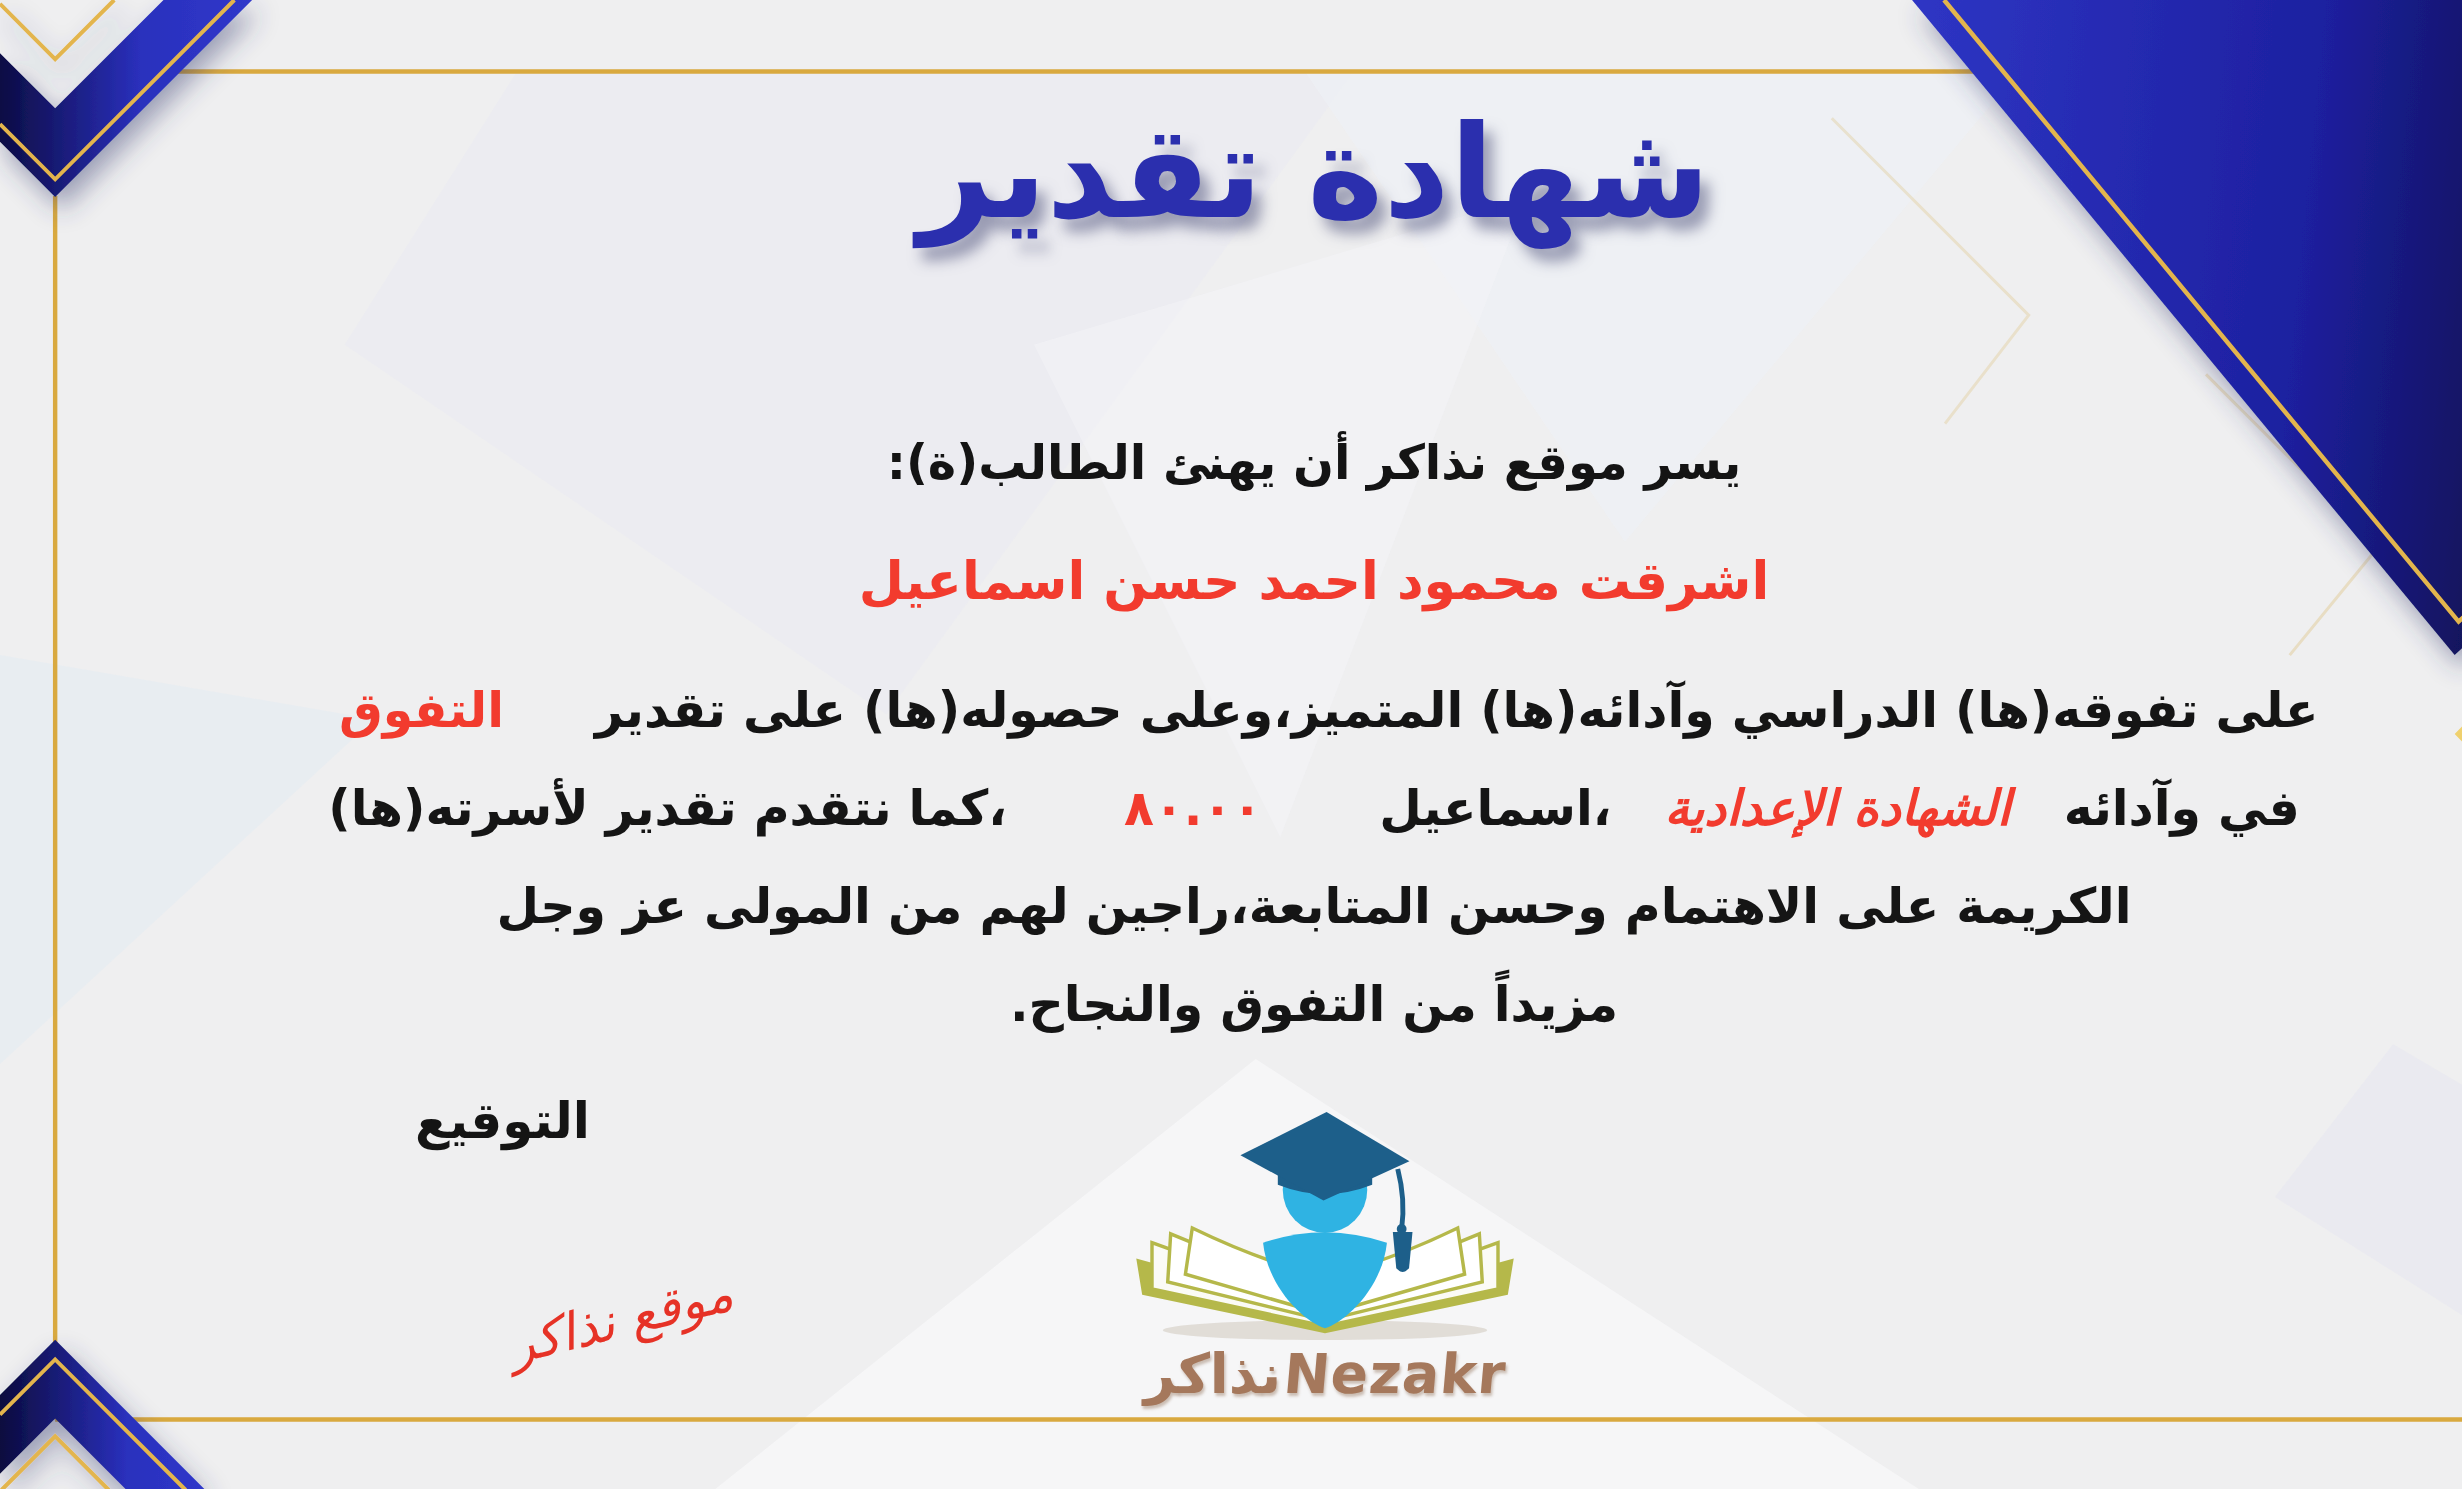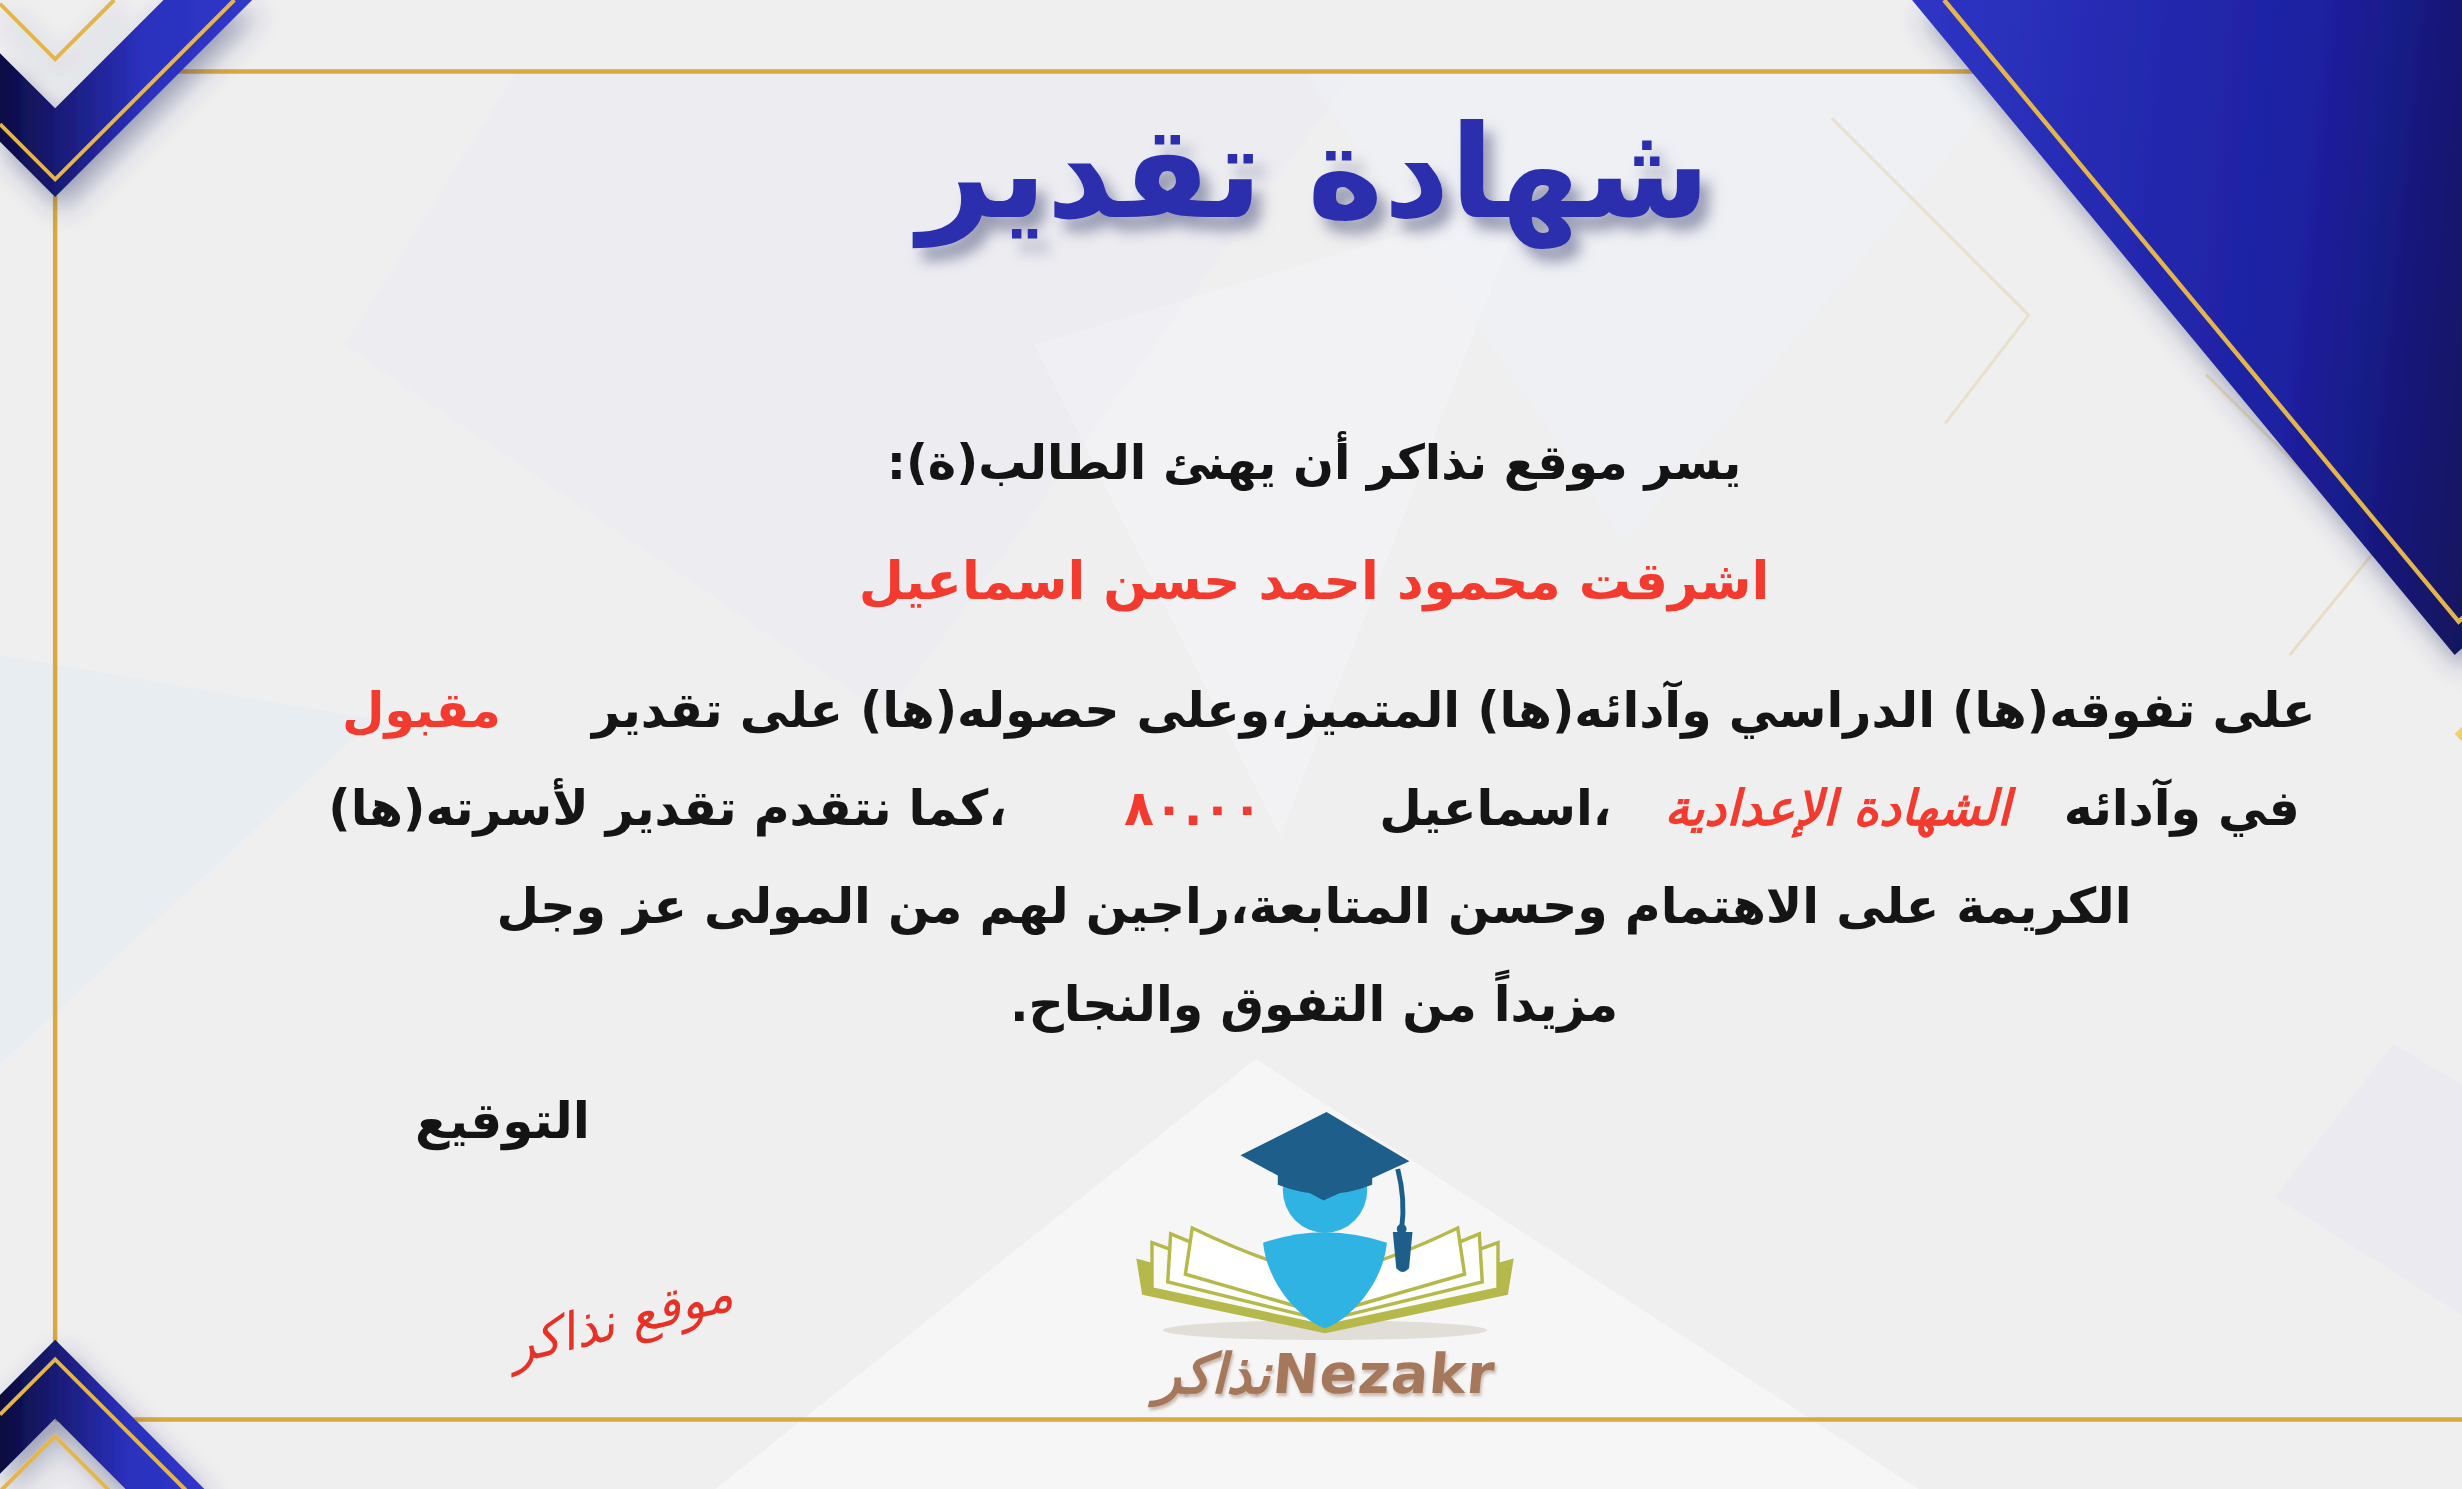--- a/index.html
+++ b/index.html
@@ -52,21 +52,21 @@
   }
 
   .logo-icon{left:1079px;top:1111px;width:492px;height:231px;}
   .logo-text{
     left:1079px;top:1334px;width:492px;height:79px;
     display:flex;align-items:center;justify-content:center;gap:3px;
     color:#a5785c;font-weight:bold;
     text-shadow:1.5px 2.5px 3px rgba(120,80,50,.35);
   }
   .logo-text .latin{font-size:55px;transform:skewX(-5deg);letter-spacing:1px;}
-  .logo-text .arab{font-size:55px;direction:rtl;font-style:italic;}
+  .logo-text .arab{font-size:55px;direction:rtl;}
 </style>
 </head>
 <body>
 
 <div class="cert rtl">
 
   <svg class="decor" viewBox="0 0 5337 3025" preserveAspectRatio="none" aria-hidden="true">
     <defs>
       <linearGradient id="triGrad" gradientUnits="userSpaceOnUse" x1="3840" y1="500" x2="5337" y2="650">
         <stop offset="0" stop-color="#2e35c4"></stop>
@@ -140,21 +140,21 @@
 
   <div class="abs title center rtl">شهادة تقدير</div>
 
   <div class="abs intro center rtl">يسر موقع نذاكر أن يهنئ الطالب(ة):</div>
 
   <div class="abs name center rtl">اشرقت محمود احمد حسن اسماعيل</div>
 
   <div class="abs body-text center rtl">
     <div class="bline">
       <span>على تفوقه(ها) الدراسي وآدائه(ها) المتميز،وعلى حصوله(ها) على تقدير</span>
-      <span class="red fld grade">مقبول</span>
+      <span class="red fld grade">التفوق</span>
     </div>
     <div class="bline">
       <span>في وآدائه</span>
       <span class="red fld exam">الشهادة الإعدادية</span>
       <span>،اسماعيل</span>
       <span class="red fld score">٨٠.٠٠</span>
       <span>،كما نتقدم تقدير لأسرته(ها)</span>
     </div>
     <div class="bline">الكريمة على الاهتمام وحسن المتابعة،راجين لهم من المولى عز وجل</div>
     <div class="bline">مزيداً من التفوق والنجاح.</div>

